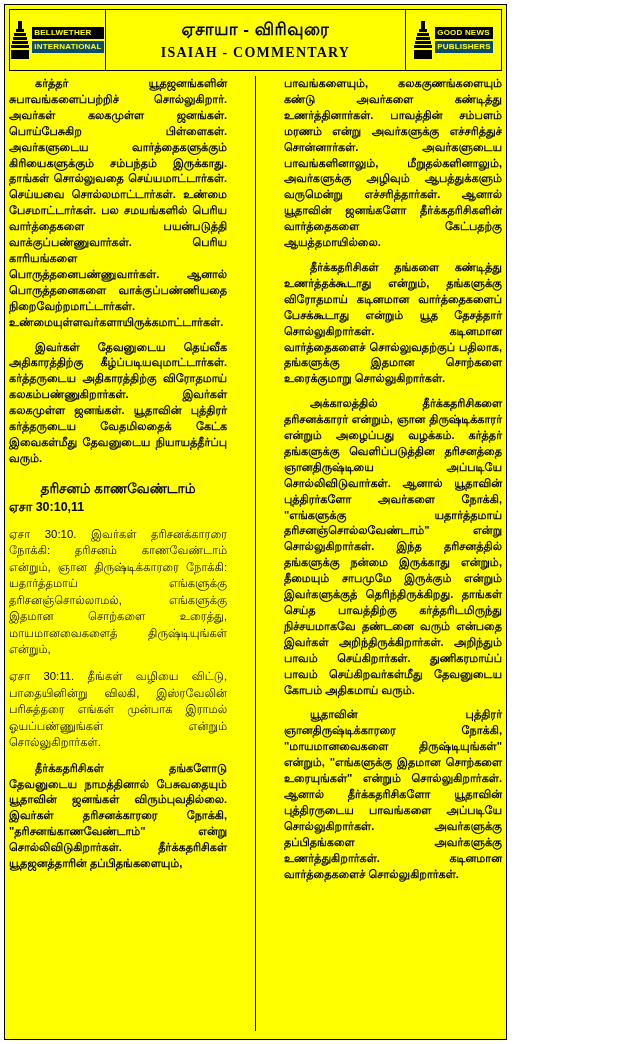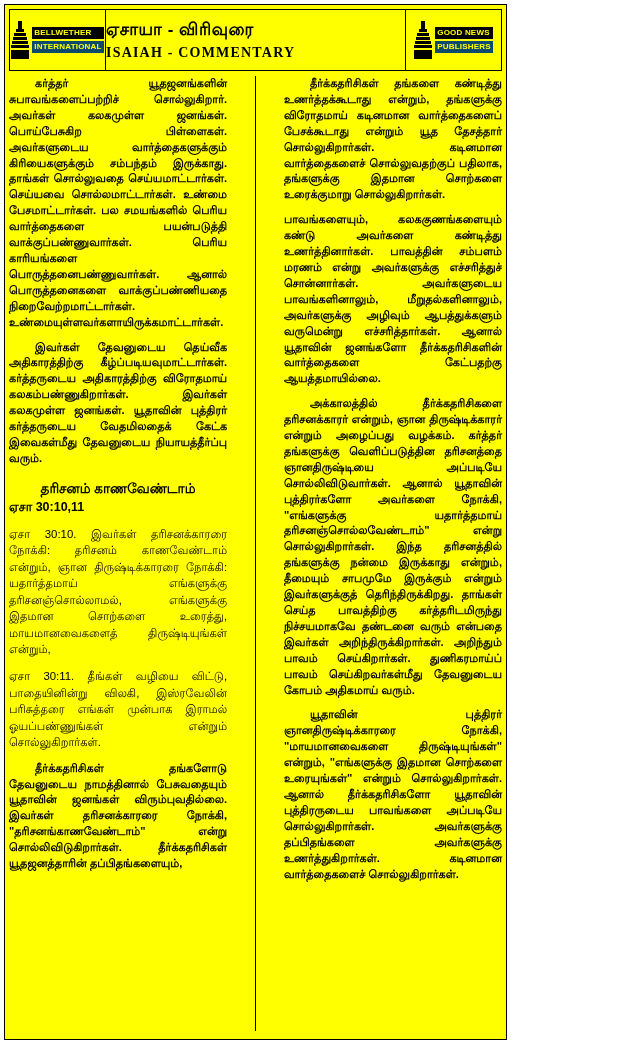--- a/index.html
+++ b/index.html
@@ -84,21 +84,21 @@
     display: block;
     background: #0c4a6e;
     color: #ffff00;
     padding: 1px 2px;
     white-space: nowrap;
   }
   .title-box {
     flex: 1 1 auto;
     display: flex;
     flex-direction: column;
-    align-items: flex-start;
+    align-items: center;
     justify-content: center;
     gap: 4px;
   }
   .title-tamil {
     font-size: 17px;
     font-weight: bold;
     color: #000000;
     letter-spacing: 0.5px;
   }
   .title-english {
@@ -223,21 +223,21 @@
 
         <p class="verse">ஏசா  30:10. இவர்கள் தரிசனக்காரரை நோக்கி: தரிசனம் காணவேண்டாம் என்றும், ஞான திருஷ்டிக்காரரை நோக்கி: யதார்த்தமாய் எங்களுக்கு தரிசனஞ்சொல்லாமல், எங்களுக்கு இதமான சொற்களை உரைத்து, மாயமானவைகளைத் திருஷ்டியுங்கள் என்றும்,</p>
         <p class="verse">ஏசா  30:11. தீங்கள் வழியை விட்டு, பாதையினின்று விலகி, இஸ்ரவேலின் பரிசுத்தரை எங்கள் முன்பாக இராமல் ஓயப்பண்ணுங்கள் என்றும் சொல்லுகிறார்கள்.</p>
 
         <p class="para">தீர்க்கதரிசிகள் தங்களோடு தேவனுடைய நாமத்தினால் பேசுவதையும் யூதாவின் ஜனங்கள் விரும்புவதில்லை. இவர்கள் தரிசனக்காரரை நோக்கி, "தரிசனங்காணவேண்டாம்" என்று சொல்லிவிடுகிறார்கள். தீர்க்கதரிசிகள் யூதஜனத்தாரின் தப்பிதங்களையும்,</p>
       </div>
 
       <div class="col-divider"></div>
 
       <div class="col">
+        <p class="para noindent">பாவங்களையும், கலககுணங்களையும் கண்டு அவர்களை கண்டித்து உணர்த்தினார்கள். பாவத்தின் சம்பளம் மரணம் என்று அவர்களுக்கு எச்சரித்துச் சொன்னார்கள். அவர்களுடைய பாவங்களினாலும், மீறுதல்களினாலும், அவர்களுக்கு அழிவும் ஆபத்துக்களும் வருமென்று எச்சரித்தார்கள். ஆனால் யூதாவின் ஜனங்களோ தீர்க்கதரிசிகளின் வார்த்தைகளை கேட்பதற்கு ஆயத்தமாயில்லை.</p>
         <p class="para">தீர்க்கதரிசிகள் தங்களை கண்டித்து உணர்த்தக்கூடாது என்றும், தங்களுக்கு விரோதமாய் கடினமான வார்த்தைகளைப் பேசக்கூடாது என்றும் யூத தேசத்தார் சொல்லுகிறார்கள். கடினமான வார்த்தைகளைச் சொல்லுவதற்குப் பதிலாக, தங்களுக்கு இதமான சொற்களை உரைக்குமாறு சொல்லுகிறார்கள்.</p>
-        <p class="para noindent">பாவங்களையும், கலககுணங்களையும் கண்டு அவர்களை கண்டித்து உணர்த்தினார்கள். பாவத்தின் சம்பளம் மரணம் என்று அவர்களுக்கு எச்சரித்துச் சொன்னார்கள். அவர்களுடைய பாவங்களினாலும், மீறுதல்களினாலும், அவர்களுக்கு அழிவும் ஆபத்துக்களும் வருமென்று எச்சரித்தார்கள். ஆனால் யூதாவின் ஜனங்களோ தீர்க்கதரிசிகளின் வார்த்தைகளை கேட்பதற்கு ஆயத்தமாயில்லை.</p>
         <p class="para">அக்காலத்தில் தீர்க்கதரிசிகளை தரிசனக்காரர் என்றும், ஞான திருஷ்டிக்காரர் என்றும் அழைப்பது வழக்கம். கர்த்தர் தங்களுக்கு வெளிப்படுத்தின தரிசனத்தை ஞானதிருஷ்டியை அப்படியே சொல்லிவிடுவார்கள். ஆனால் யூதாவின் புத்திரர்களோ அவர்களை நோக்கி, "எங்களுக்கு யதார்த்தமாய் தரிசனஞ்சொல்லவேண்டாம்" என்று சொல்லுகிறார்கள். இந்த தரிசனத்தில் தங்களுக்கு நன்மை இருக்காது என்றும், தீமையும் சாபமுமே இருக்கும் என்றும் இவர்களுக்குத் தெரிந்திருக்கிறது. தாங்கள் செய்த பாவத்திற்கு கர்த்தரிடமிருந்து நிச்சயமாகவே தண்டனை வரும் என்பதை இவர்கள் அறிந்திருக்கிறார்கள். அறிந்தும் பாவம் செய்கிறார்கள். துணிகரமாய்ப் பாவம் செய்கிறவர்கள்மீது தேவனுடைய கோபம் அதிகமாய் வரும்.</p>
         <p class="para">யூதாவின் புத்திரர் ஞானதிருஷ்டிக்காரரை நோக்கி, "மாயமானவைகளை திருஷ்டியுங்கள்" என்றும், "எங்களுக்கு இதமான சொற்களை உரையுங்கள்" என்றும் சொல்லுகிறார்கள். ஆனால் தீர்க்கதரிசிகளோ யூதாவின் புத்திரருடைய பாவங்களை அப்படியே சொல்லுகிறார்கள். அவர்களுக்கு தப்பிதங்களை அவர்களுக்கு உணர்த்துகிறார்கள். கடினமான வார்த்தைகளைச் சொல்லுகிறார்கள்.</p>
       </div>
 
     </div>
   </div>
 </div>
 
 </body></html>

